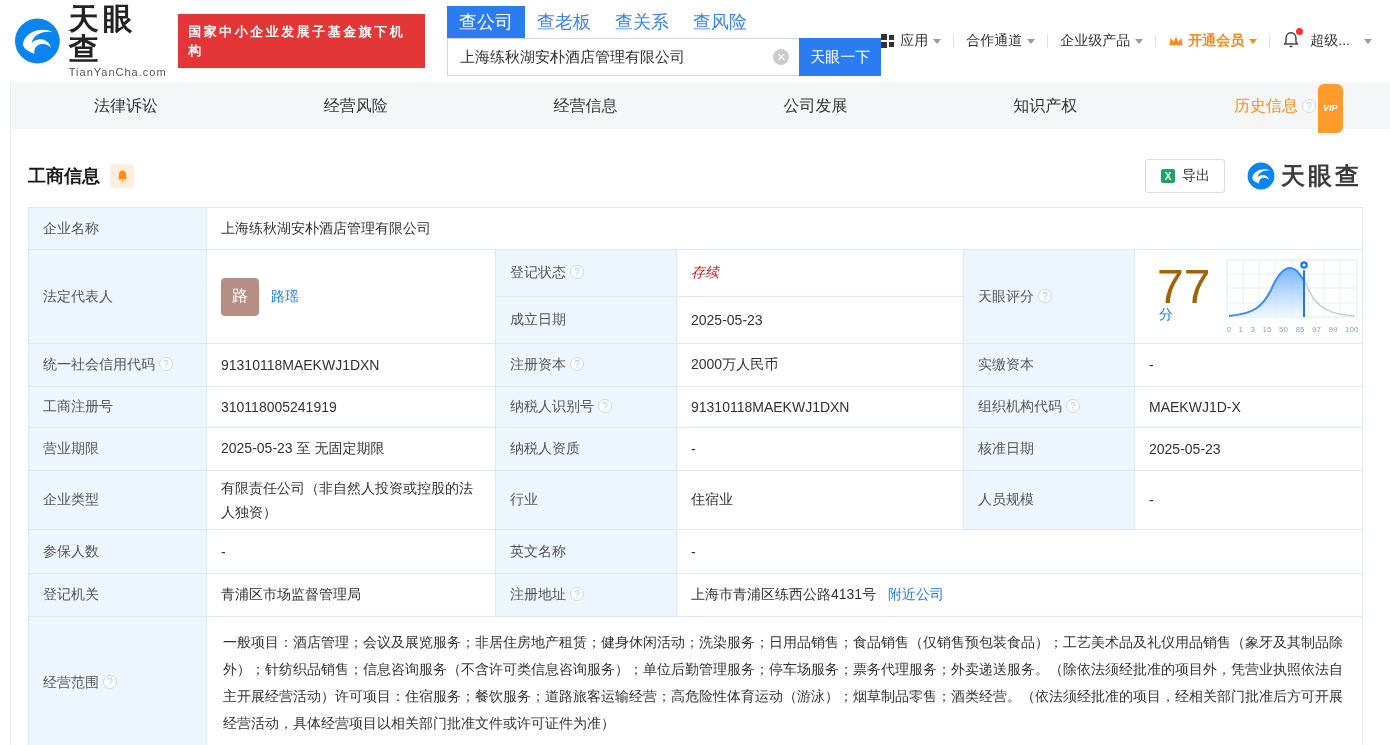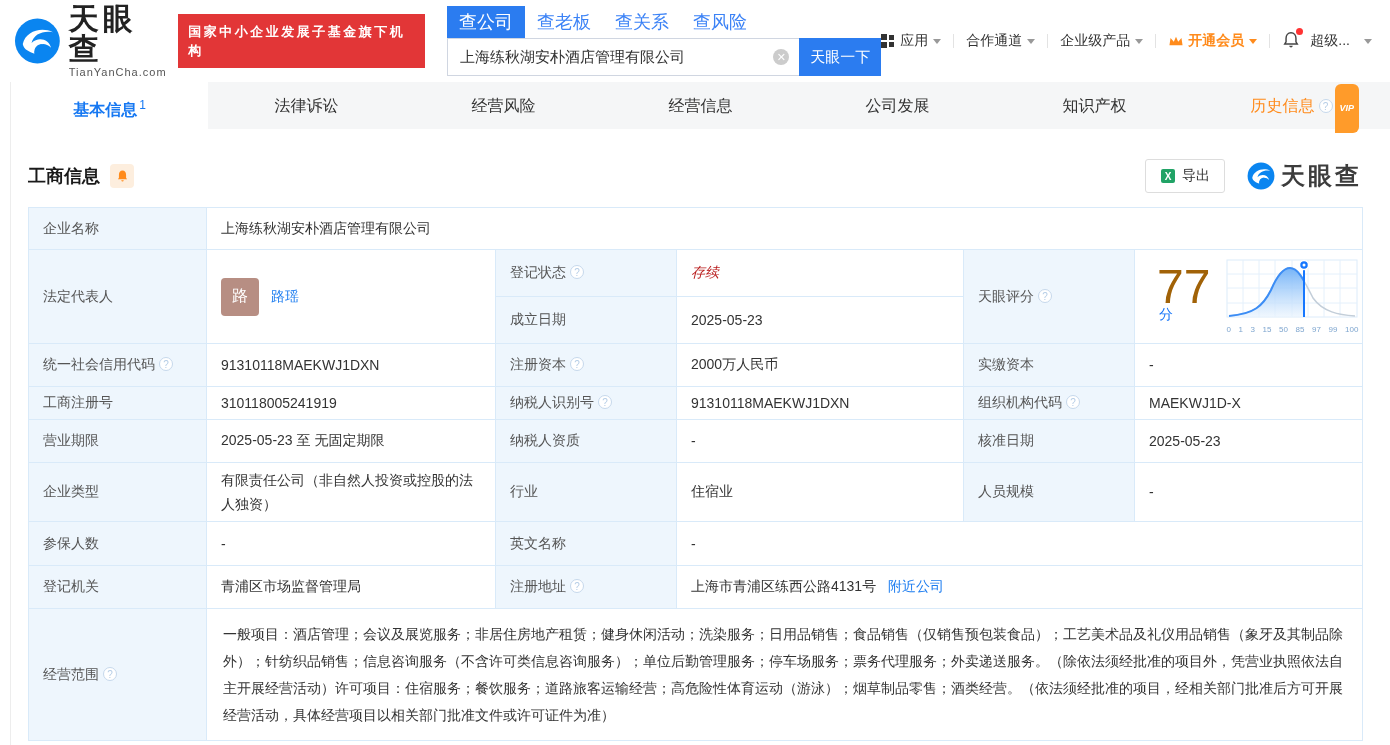--- a/index.html
+++ b/index.html
@@ -152,23 +152,20 @@
       <span class="red-dot"></span>
     </div>
     <div class="nav-item">
       <span>超级...</span>
         <span class="caret" style="margin-left:14px"></span>
     </div>
   </div>
 </div>
 
 <div class="tabbar">
-  <div class="main-tab active">
-    <span>基本信息</span><span class="tab-badge">1</span>
-  </div>
   <div class="main-tab"><span>法律诉讼</span></div>
   <div class="main-tab"><span>经营风险</span></div>
   <div class="main-tab"><span>经营信息</span></div>
   <div class="main-tab"><span>公司发展</span></div>
   <div class="main-tab"><span>知识产权</span></div>
   <div class="main-tab history">
     <span>历史信息</span><span class="qmark">?</span>
     <span class="tab-vip-badge">VIP</span>
   </div>
 </div>
@@ -289,21 +286,21 @@
       <span>统一社会信用代码</span><span class="qmark">?</span>
     </td>
     <td class="val">91310118MAEKWJ1DXN</td>
     <td class="lbl">
       <span>注册资本</span><span class="qmark">?</span>
     </td>
     <td class="val">2000万人民币</td>
     <td class="lbl">实缴资本</td>
     <td class="val">-</td>
   </tr>
-  <tr style="height:33px">
+  <tr style="height:41px">
     <td class="lbl">工商注册号</td>
     <td class="val">310118005241919</td>
     <td class="lbl">
       <span>纳税人识别号</span><span class="qmark">?</span>
     </td>
     <td class="val">91310118MAEKWJ1DXN</td>
     <td class="lbl">
       <span>组织机构代码</span><span class="qmark">?</span>
     </td>
     <td class="val">MAEKWJ1D-X</td>

